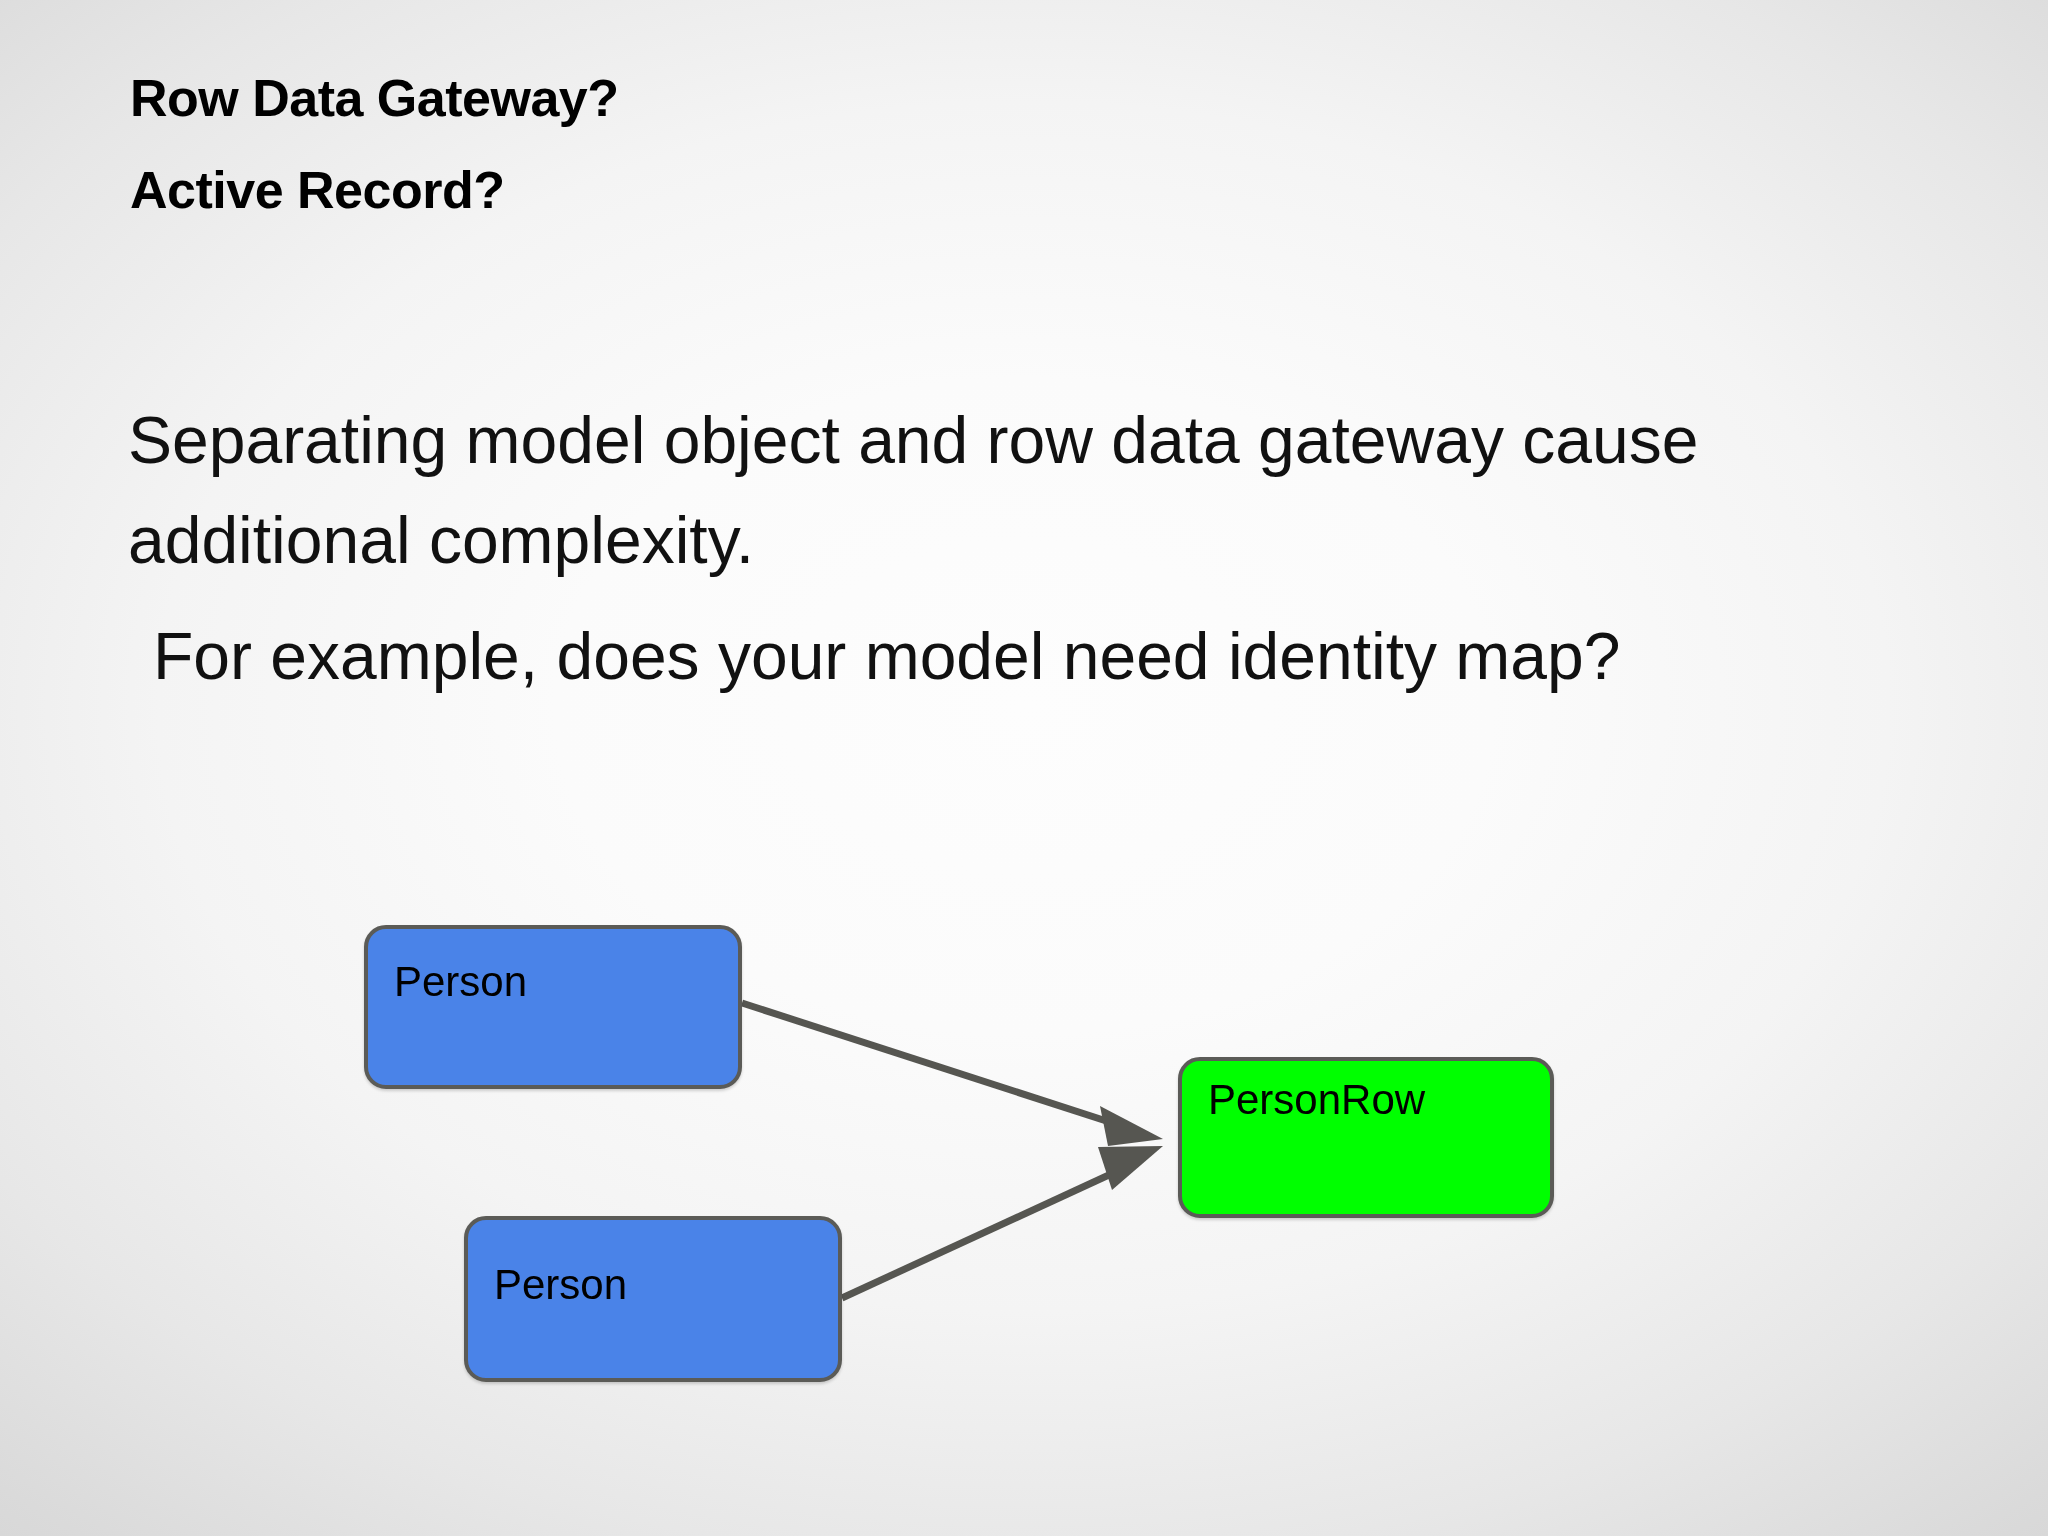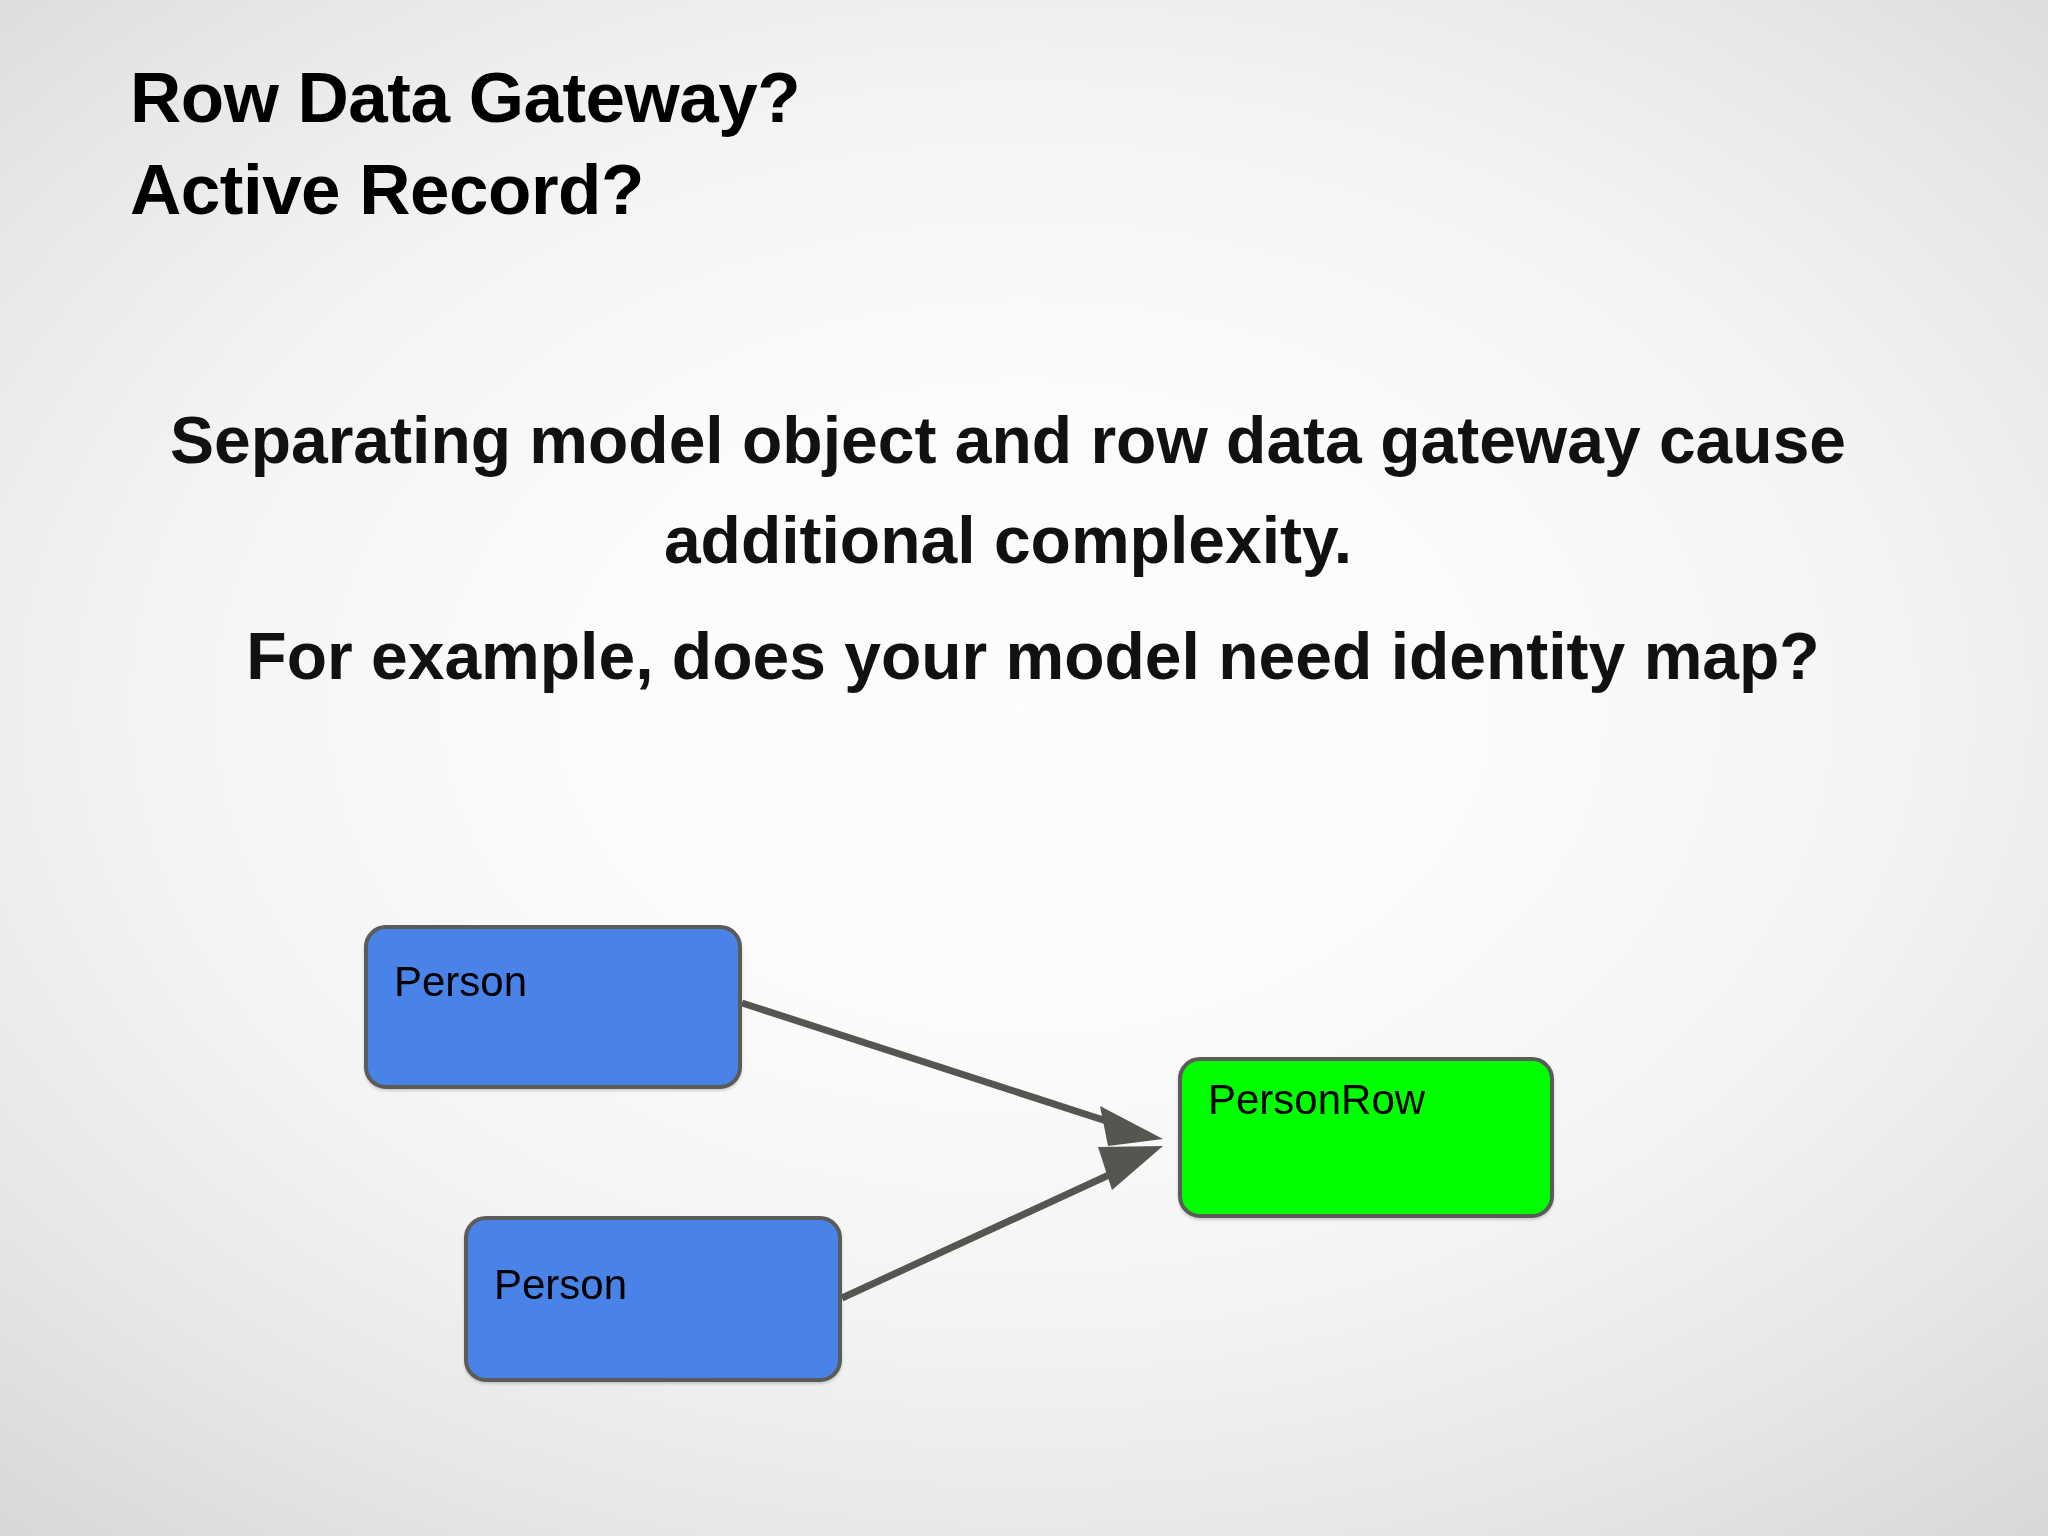--- a/index.html
+++ b/index.html
@@ -32,43 +32,42 @@
   
   #title-block {
     position: absolute;
     left: 130px;
     top: 52px;
     width: 1780px;
   }
   .title-line {
     font-family: "Liberation Sans", sans-serif;
     font-weight: bold;
-    font-size: 71px;
+    font-size: 52px;
     line-height: 92px;
     color: #000000;
     letter-spacing: -0.5px;
     white-space: pre;
   }
 
   
   #body-block {
     position: absolute;
     left: 128px;
     top: 390px;
     width: 1800px;
   }
   .body-para {
     font-family: "Liberation Sans", sans-serif;
-    font-weight: bold;
+    font-weight: normal;
     font-size: 66px;
     line-height: 100px;
     color: #111111;
     margin: 0 0 4px 0;
     max-width: 1760px;
-    text-align: center;
   }
   .body-para + .body-para {
     margin-top: 16px;
     margin-left: 25px;
   }
 
   
   #diagram {
     position: absolute;
     left: 0;

